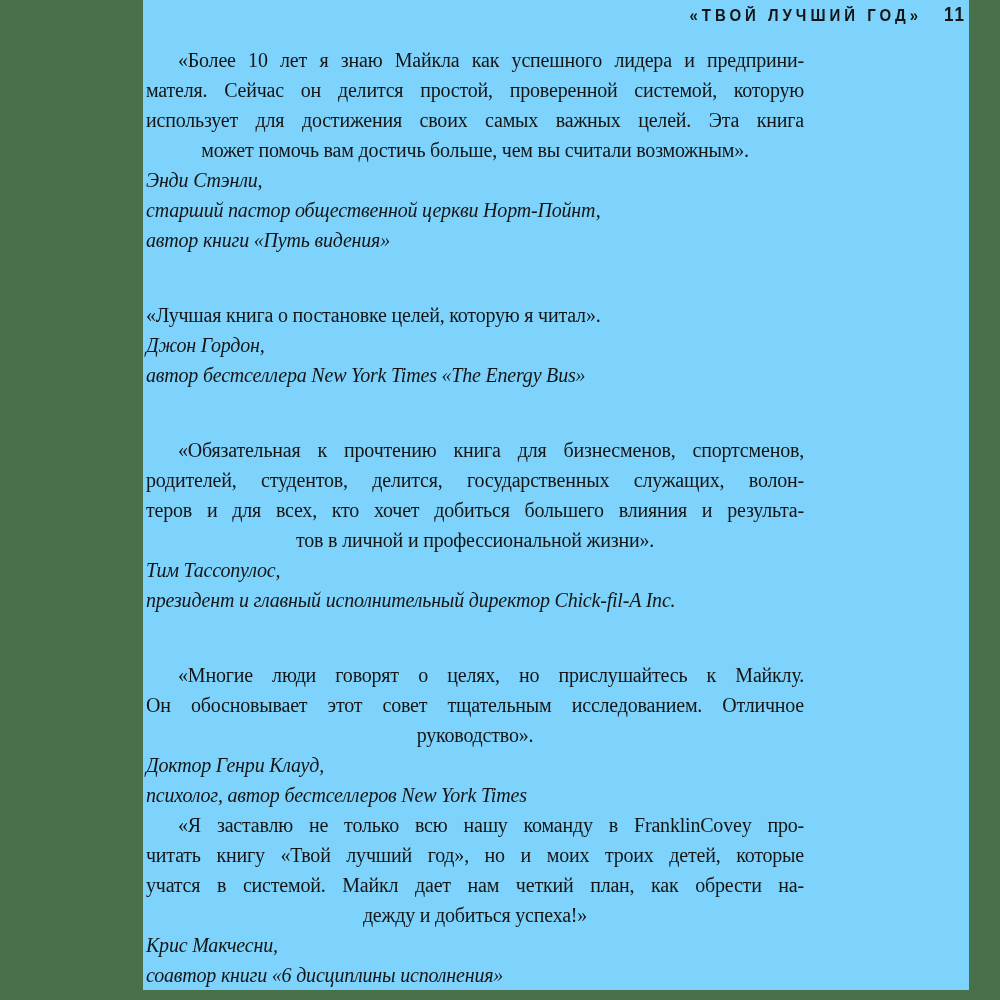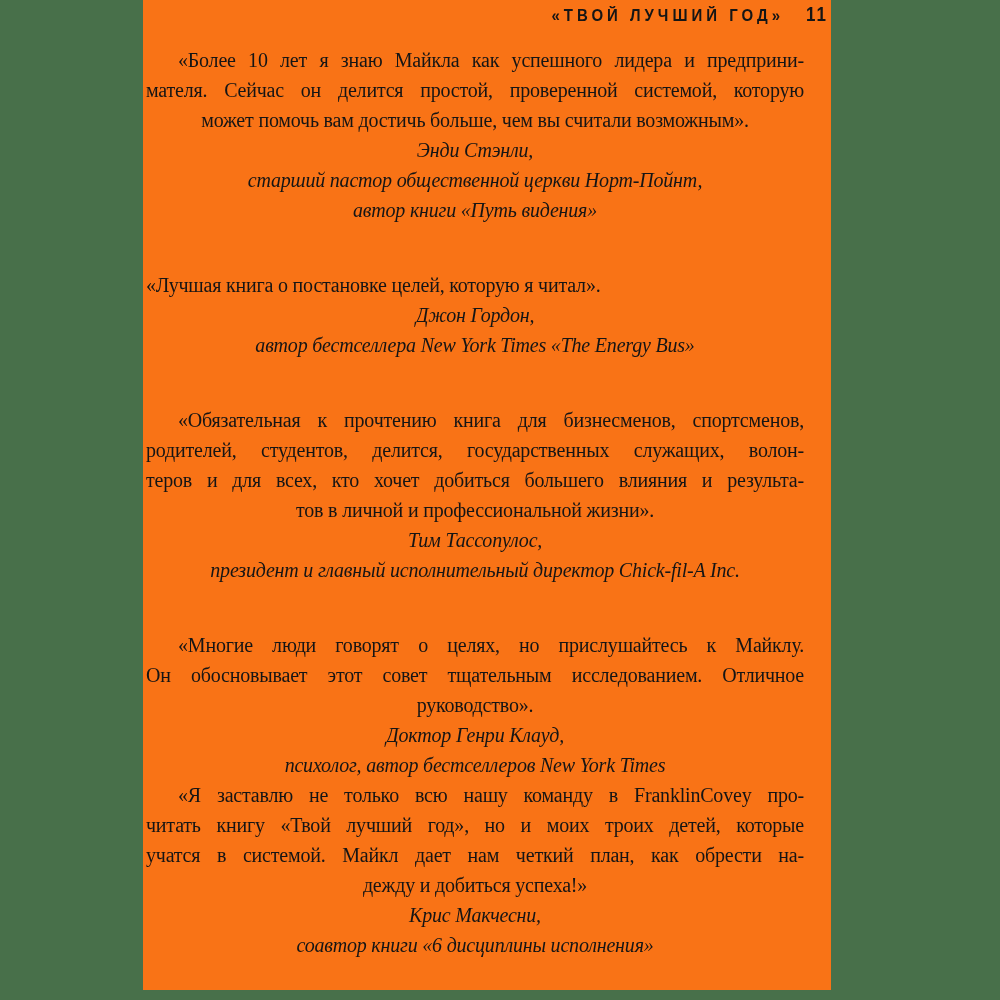--- a/index.html
+++ b/index.html
@@ -8,23 +8,23 @@
     width: 1000px;
     height: 1000px;
     background: #48704a;
     overflow: hidden;
     font-family: "Liberation Serif", "DejaVu Serif", serif;
   }
   .paper {
     position: absolute;
     left: 143px;
     top: 0;
-    width: 688px;
+    width: 826px;
     height: 990px;
-    background: #f97316;
+    background: #7dd3fc;
     color: #151515;
     box-sizing: border-box;
     padding: 5px 0 0 0;
   }
   .running-header {
     display: flex;
     justify-content: flex-end;
     align-items: baseline;
     gap: 22px;
     padding-right: 3px;
@@ -49,39 +49,40 @@
     line-height: 30px;
     letter-spacing: -0.2px;
   }
   .block { margin-bottom: 45px; font-family: Liberation Serif, serif; }
   .block.tight { margin-bottom: 0; }
   .block:last-child { margin-bottom: 0; }
   .jline { text-align: justify; text-align-last: justify; }
   .lastline { text-align: center; }
   .indent { text-indent: 32px; }
   .rline { }
-  .aline { text-align: center; font-style: italic; }
+  .aline { text-align: left; font-style: italic; }
 </style>
 </head>
 <body>
 
 <div class="stage">
   <div class="paper">
 
     <div class="running-header">
       <span class="header-title">«ТВОЙ ЛУЧШИЙ ГОД»</span>
       <span class="page-number">11</span>
     </div>
 
     <div class="textblock">
 
       <section class="block">
         <div>
           <div class="jline indent">«Более 10 лет я знаю Майкла как успешного лидера и предприни-</div>
           <div class="jline">мателя. Сейчас он делится простой, проверенной системой, которую</div>
+          <div class="jline">использует для достижения своих самых важных целей. Эта книга</div>
           <div class="lastline">может помочь вам достичь больше, чем вы считали возможным».</div>
         </div>
         <div>
           <div class="aline">Энди Стэнли,</div>
           <div class="aline">старший пастор общественной церкви Норт-Пойнт,</div>
           <div class="aline">автор книги «Путь видения»</div>
         </div>
       </section>
 
       <section class="block">

